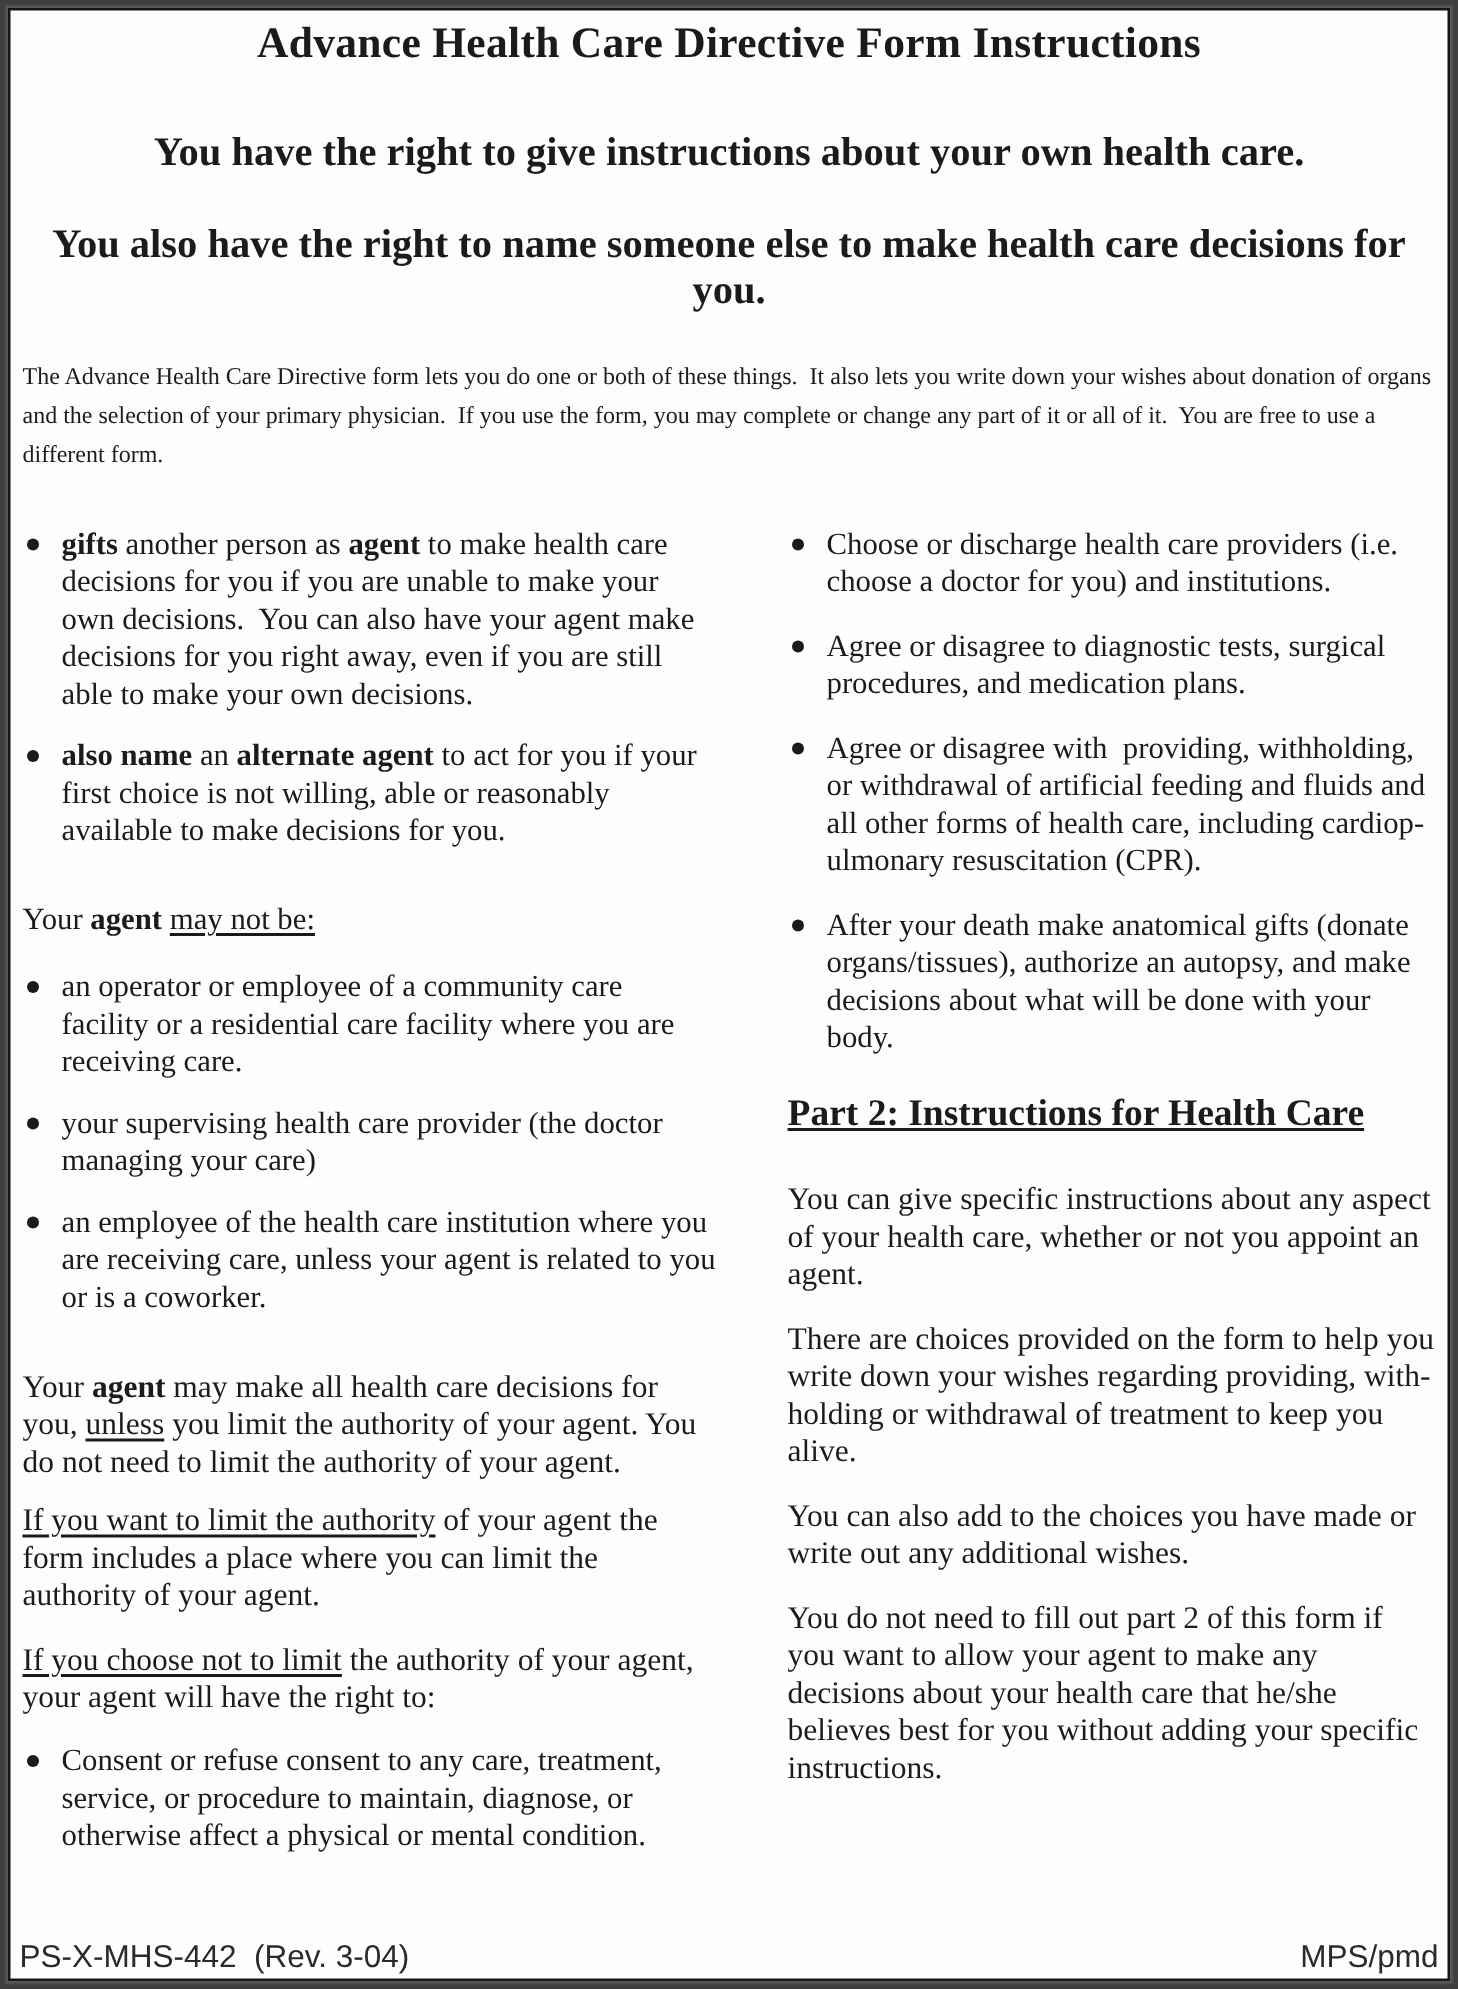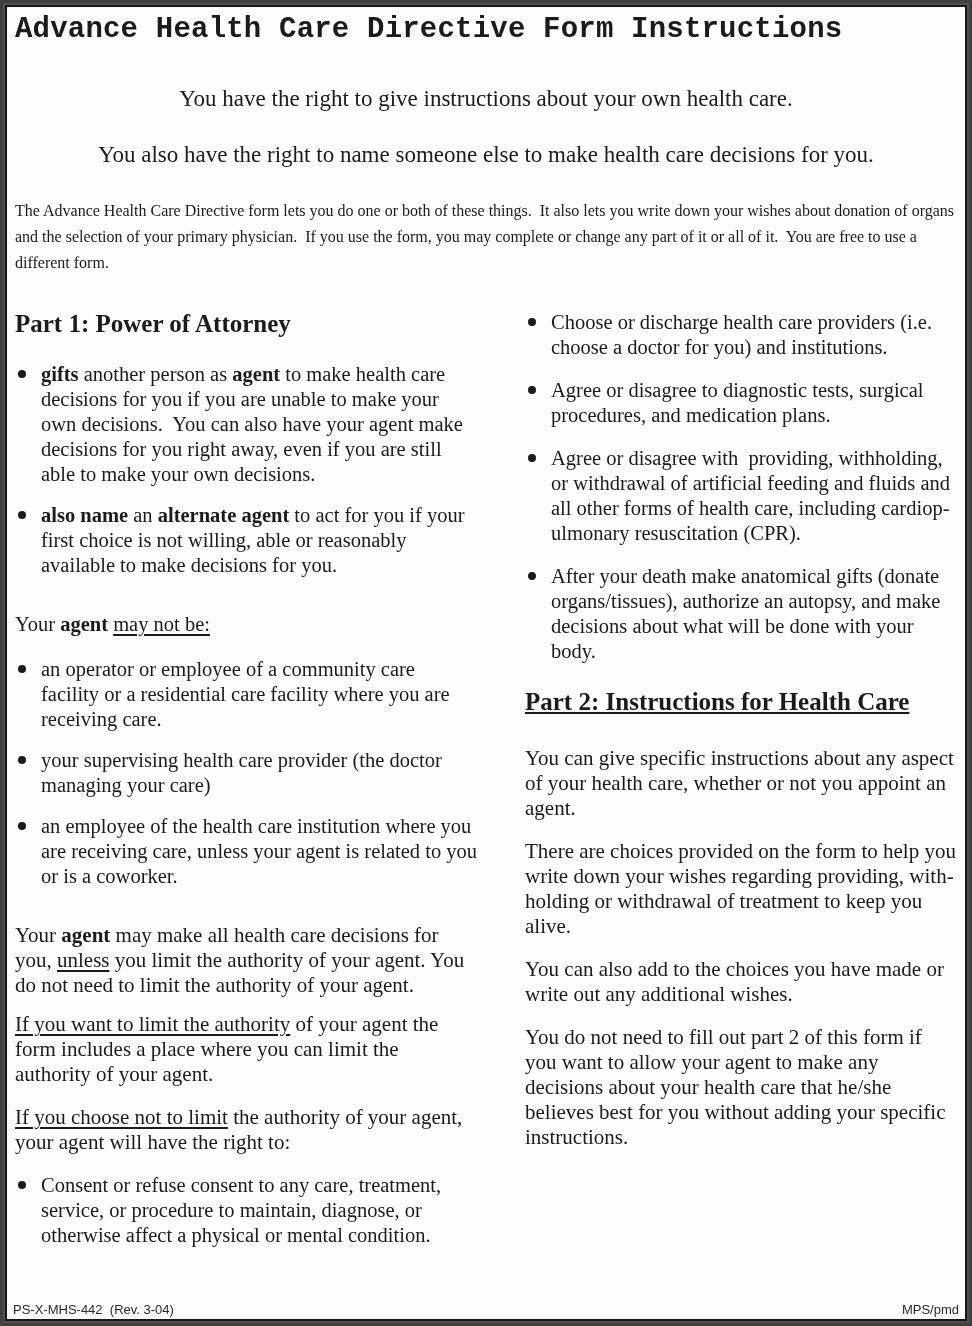--- a/index.html
+++ b/index.html
@@ -15,30 +15,29 @@
   }
   .page-inner{
     width:100%;height:100%;
     background:#fdfdfd;
     border:2px solid #161616;
     position:relative;
     overflow:hidden;
     padding:4px 8px 0 8px;
   }
   .doc-title{
-    text-align:left;
+    text-align:center;
     font-size:29px;font-weight:bold;
     letter-spacing:0.2px;
     margin:2px 0 0 0;
     white-space:pre-wrap;
-    font-family:Liberation Mono, monospace;
   }
   .doc-subtitle{
     text-align:center;
-    font-size:23px;font-weight:normal;
+    font-size:27px;font-weight:bold;
     white-space:pre-wrap;
   }
   .subtitle-1{margin:40px 0 0 0;}
   .subtitle-2{margin:30px 0 0 0;}
   .intro{
     font-size:16px;line-height:26px;
     margin:30px 0 0 0;
     white-space:pre-wrap;
   }
   .instructions-heading{
@@ -95,40 +94,39 @@
   .b{font-weight:bold;}
   .u{text-decoration:underline;text-underline-offset:3px;}
   .mb-large{margin-bottom:34px;}
   .mb-med{margin-bottom:18px;}
   .footer{
     position:absolute;
     left:6px;right:6px;bottom:2px;
     display:flex;
     justify-content:space-between;
     font-family:"Liberation Sans","DejaVu Sans",sans-serif;
-    font-size:13px;
+    font-size:21px;
     color:#2a2a2a;
     white-space:pre-wrap;
   }
 </style>
 </head>
 <body>
 
 <div class="page-outer">
   <div class="page-inner">
 
     <h1 class="doc-title">Advance Health Care Directive Form Instructions</h1>
     <div class="doc-subtitle subtitle-1">You have the right to give instructions about your own health care.</div>
     <div class="doc-subtitle subtitle-2">You also have the right to name someone else to make health care decisions for you.</div>
     <p class="intro">The Advance Health Care Directive form lets you do one or both of these things.  It also lets you write down your wishes about donation of organs and the selection of your primary physician.  If you use the form, you may complete or change any part of it or all of it.  You are free to use a different form.</p>
 
     <div class="columns">
 
       <div class="col-left">
-        <h2 class="part-heading">Part 1: Power of Attorney</h2>
 
         <ul class="bullet-list">
           <li class="bullet-item">
             <span class="bullet-dot"></span>
             <span class="bullet-text"><span class="b">gifts</span><span> another person as </span><span class="b">agent</span><span> to make health care decisions for you if you are unable to make your own decisions.  You can also have your agent make decisions for you right away, even if you are still able to make your own decisions.</span></span>
           </li>
           <li class="bullet-item">
             <span class="bullet-dot"></span>
             <span class="bullet-text"><span class="b">also name</span><span> an </span><span class="b">alternate agent</span><span> to act for you if your first choice is not willing, able or reasonably available to make decisions for you.</span></span>
           </li>

